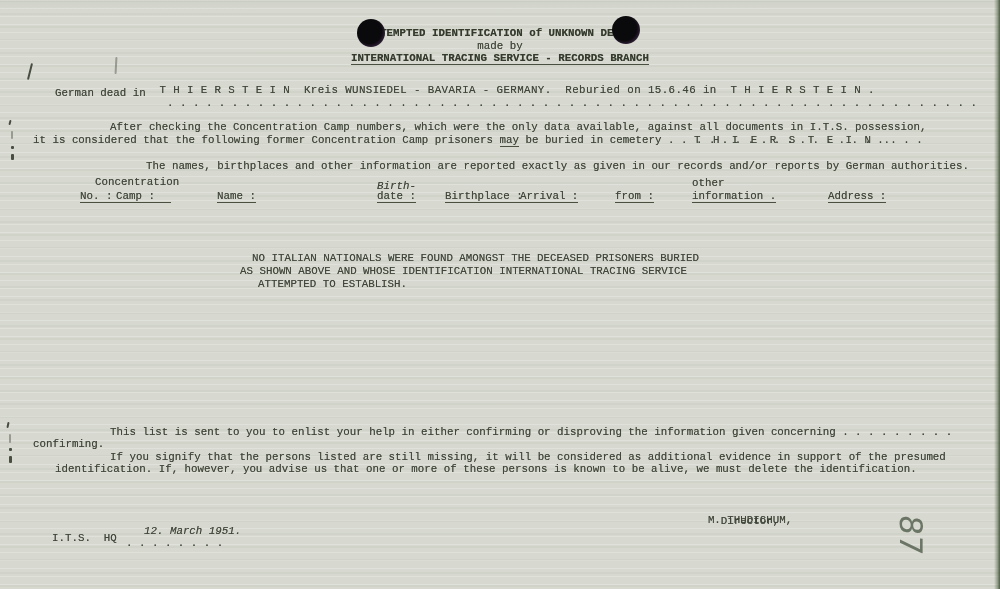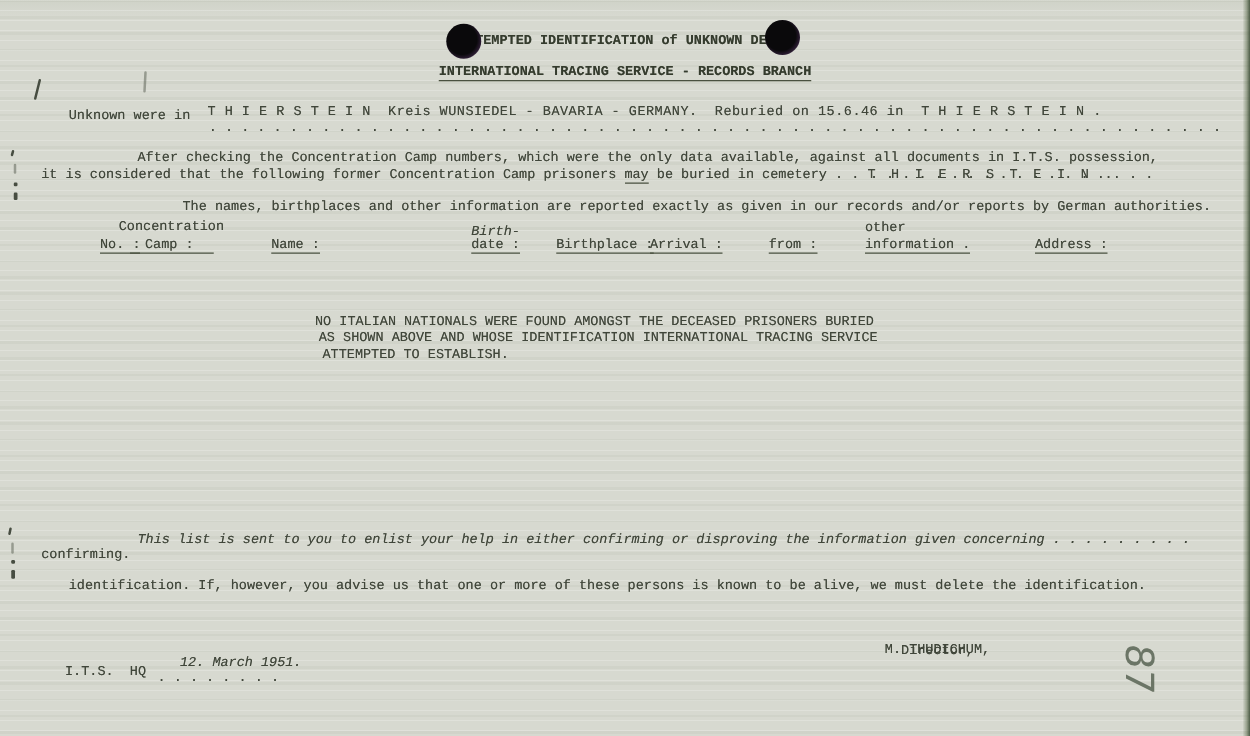--- a/index.html
+++ b/index.html
@@ -36,26 +36,27 @@
   .fade{opacity:0.45;}
 </style>
 </head>
 <body>
 
 <div class="page">
   <div class="tex"></div>
   <div class="edge-right"></div>
 
   <div class="t c hd" style="top:27px;">ATTEMPTED IDENTIFICATION of UNKNOWN DEAD.</div>
+  <div class="t c" style="top:40px;">made by</div>
   <div class="t c" style="top:52px;"><span class="u hd">INTERNATIONAL TRACING SERVICE - RECORDS BRANCH</span></div>
 
   <div class="hole" style="left:357px;top:19px;"></div>
   <div class="hole" style="left:612px;top:16px;"></div>
 
-  <div class="t" style="left:55px;top:87px;"><span>Unknown were in</span><span class="raised">  T H I E R S T E I N  Kreis WUNSIEDEL - BAVARIA - GERMANY.  Reburied on 15.6.46 in  T H I E R S T E I N .</span></div>
+  <div class="t" style="left:55px;top:87px;"><span>German dead in</span><span class="raised">  T H I E R S T E I N  Kreis WUNSIEDEL - BAVARIA - GERMANY.  Reburied on 15.6.46 in  T H I E R S T E I N .</span></div>
   <div class="t" style="left:167px;top:97px;">. . . . . . . . . . . . . . . . . . . . . . . . . . . . . . . . . . . . . . . . . . . . . . . . . . . . . . . . . . . . . . .</div>
 
   <div class="t" style="left:110px;top:121px;">After checking the Concentration Camp numbers, which were the only data available, against all documents in I.T.S. possession,</div>
   <div class="t" style="left:33px;top:134px;"><span>it is considered that the following former Concentration Camp prisoners </span><span class="u">may</span><span> be buried in cemetery . . </span><span class="overdots"><span class="under">. . . . . . . . . . . . . . . . . .</span><span class="over spaced">T H I E R S T E I N .</span></span></div>
 
   <div class="t" style="left:110px;top:160px;margin-left:36px;">The names, birthplaces and other information are reported exactly as given in our records and/or reports by German authorities.</div>
 
   <div class="t" style="left:80px;top:190px;"><span class="u">No. :</span></div>
   <div class="t" style="left:95px;top:176px;">Concentration</div>
   <div class="t" style="left:104px;top:190px;"><span class="u" style="padding:0 16px 0 12px;">Camp :</span></div>
@@ -63,25 +64,26 @@
   <div class="t" style="left:377px;top:180px;font-style:italic;">Birth-</div>
   <div class="t" style="left:377px;top:190px;"><span class="u">date :</span></div>
   <div class="t" style="left:445px;top:190px;"><span class="u">Birthplace :</span></div>
   <div class="t" style="left:520px;top:190px;"><span class="u">Arrival :</span></div>
   <div class="t" style="left:615px;top:190px;"><span class="u">from :</span></div>
   <div class="t" style="left:692px;top:177px;">other</div>
   <div class="t" style="left:692px;top:190px;"><span class="u">information .</span></div>
   <div class="t" style="left:828px;top:190px;"><span class="u">Address :</span></div>
 
   <div class="t" style="left:252px;top:252px;">NO ITALIAN NATIONALS WERE FOUND AMONGST THE DECEASED PRISONERS BURIED</div>
-  <div class="t" style="left:255px;top:265px;">AS SHOWN ABOVE AND WHOSE IDENTIFICATION INTERNATIONAL TRACING SERVICE</div>
+  <div class="t" style="left:240px;top:265px;">AS SHOWN ABOVE AND WHOSE IDENTIFICATION INTERNATIONAL TRACING SERVICE</div>
   <div class="t" style="left:258px;top:278px;">ATTEMPTED TO ESTABLISH.</div>
 
-  <div class="t" style="left:110px;top:426px;font-style:italic;"><span>This list is sent to you to enlist your help in either confirming or disproving the information given concerning </span><span>. . . . . . . . .</span></div>
+  <div class="t" style="left:110px;top:426px;"><span>This list is sent to you to enlist your help in either confirming or disproving the information given concerning </span><span>. . . . . . . . .</span></div>
   <div class="t" style="left:33px;top:438px;">confirming.</div>
+  <div class="t" style="left:110px;top:451px;">If you signify that the persons listed are still missing, it will be considered as additional evidence in support of the presumed</div>
   <div class="t" style="left:55px;top:463px;">identification. If, however, you advise us that one or more of these persons is known to be alive, we must delete the identification.</div>
 
   <div class="t" style="left:630px;top:502px;width:240px;text-align:center;margin-top:12px;">M. THUDICHUM,</div>
   <div class="t" style="left:630px;top:515px;width:240px;text-align:center;">Director,</div>
 
   <div class="t" style="left:52px;top:532px;">I.T.S.  HQ</div>
   <div class="t" style="left:144px;top:525px;font-style:italic;">12. March 1951.</div>
   <div class="t" style="left:126px;top:537px;">. . . . . . . .</div>
 
   <div class="pagenum">87</div>

